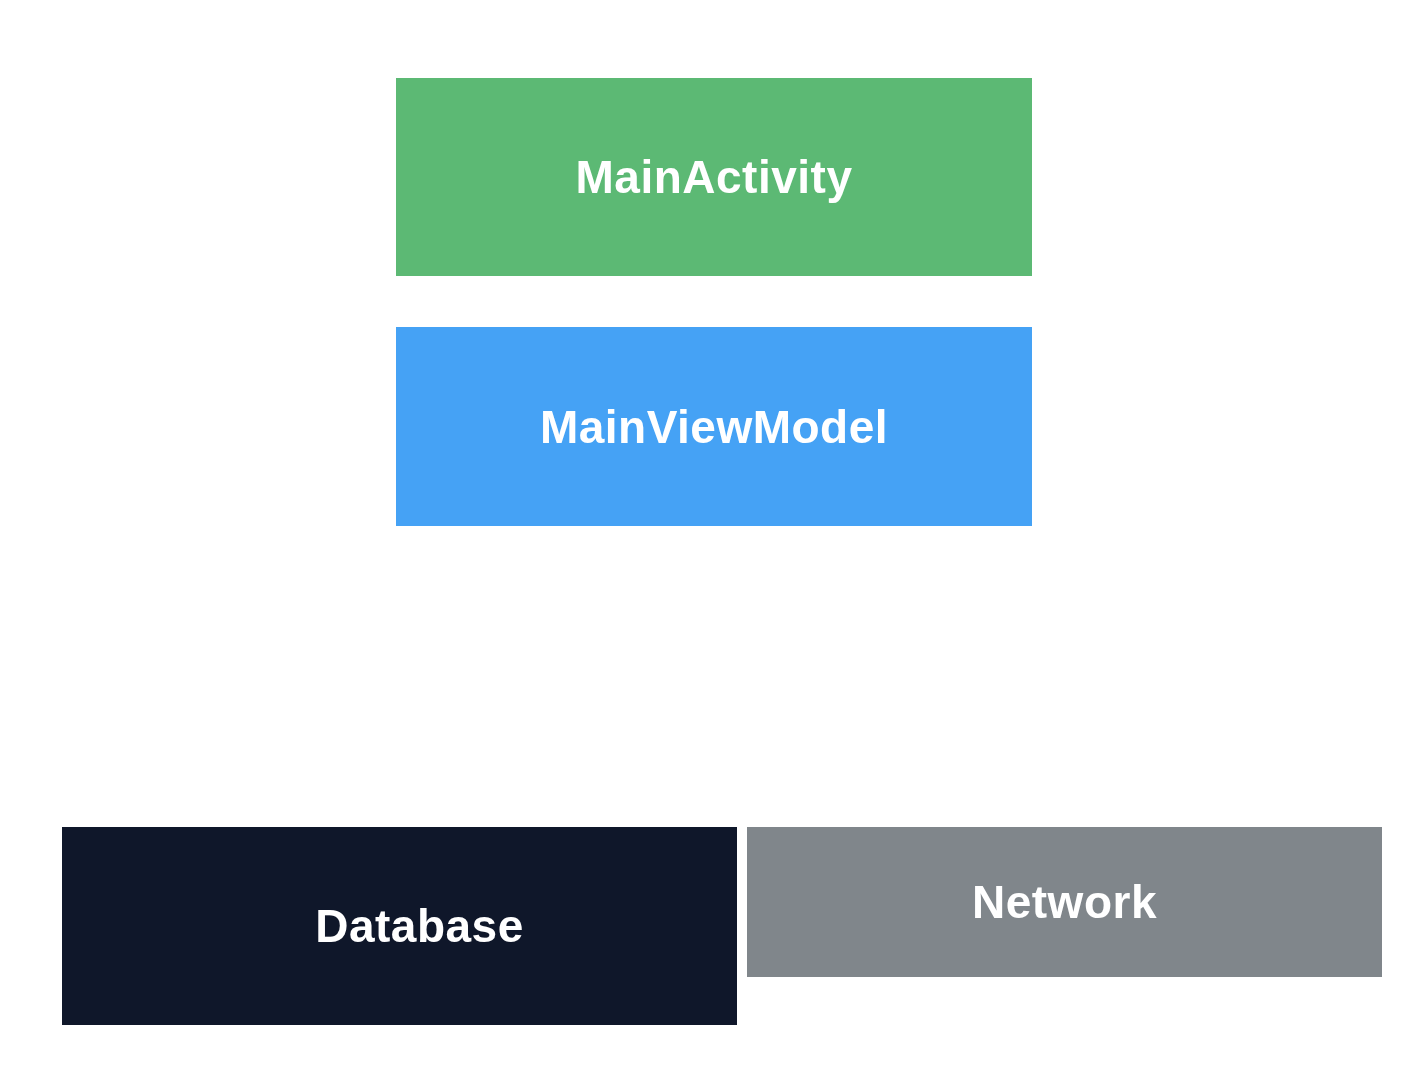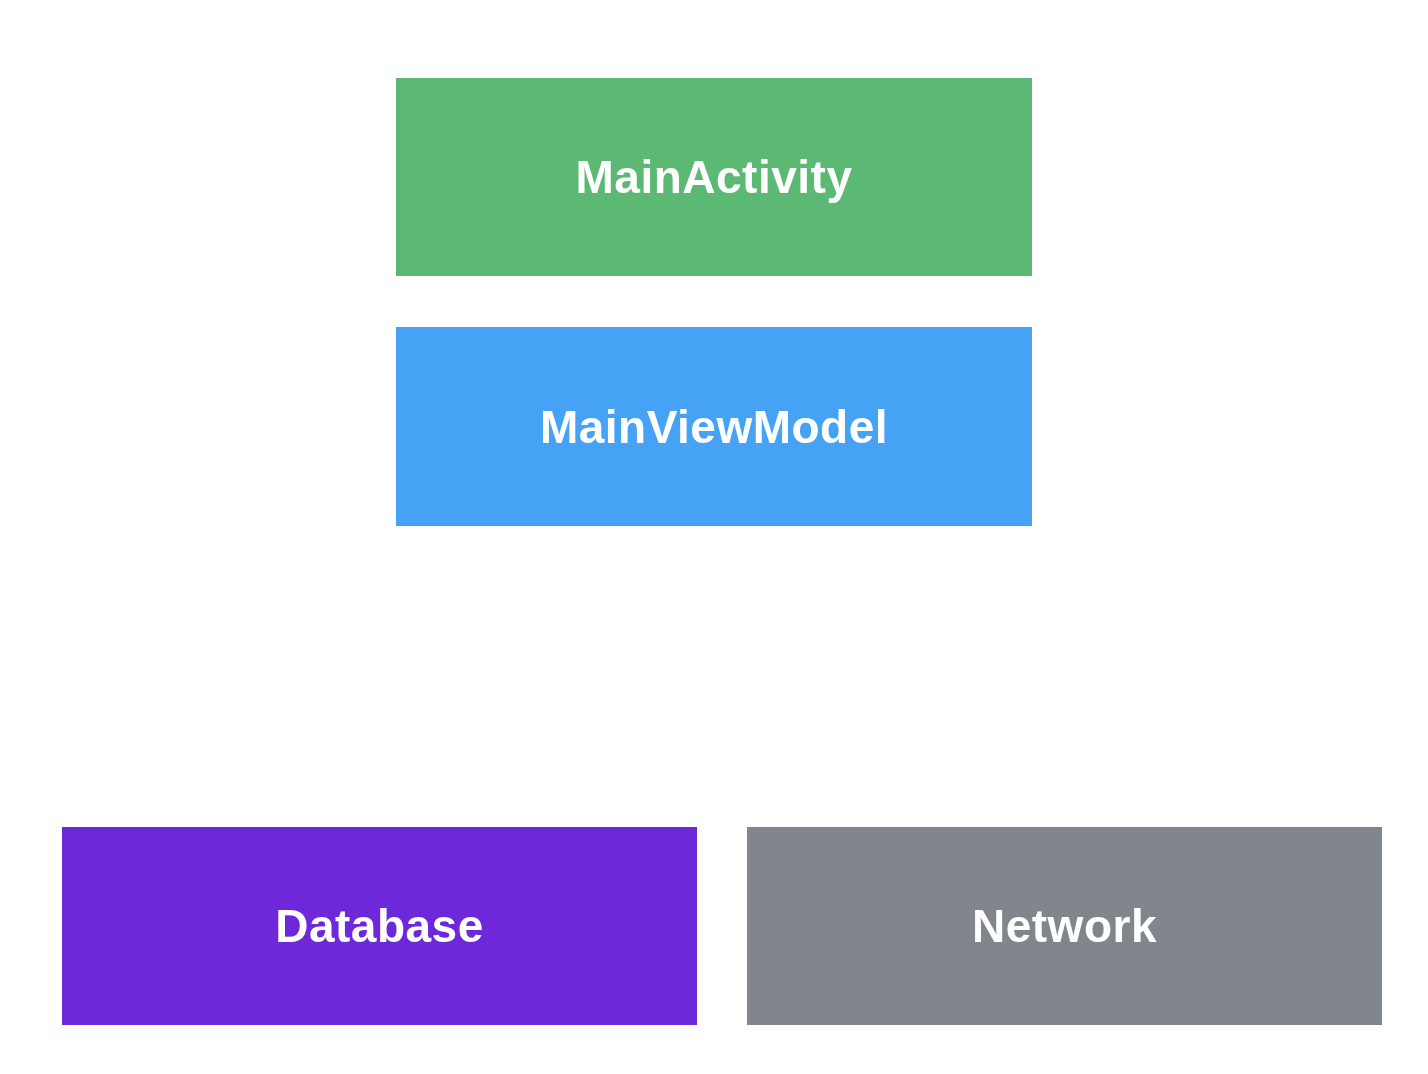--- a/index.html
+++ b/index.html
@@ -27,37 +27,37 @@
     font-weight: 700;
     letter-spacing: 0.5px;
     line-height: 1;
     user-select: none;
   }
   
   #box-main-activity   { left: 396px; top:  78px; width: 636px; height: 198px; }
   #box-main-view-model { left: 396px; top: 327px; width: 636px; height: 199px; }
   #box-title-repository{ left: 396px; top: 577px; width: 636px; height: 199px; }
   #box-database        { left:  62px; top: 827px; width: 635px; height: 198px; }
-  #box-network         { left: 747px; top: 827px; width: 635px; height: 198px; }
+  #box-network         { left: 747px; top: 827px; width: 635px; height: 150px; }
 </style>
 </head>
 <body>
 
 <div class="canvas">
 
   <div class="box" id="box-main-activity" style="background-color: rgb(92, 185, 116);">
     <span class="box-label">MainActivity</span>
   </div>
 
   <div class="box" id="box-main-view-model" style="background-color: rgb(69, 162, 245);">
     <span class="box-label">MainViewModel</span>
   </div>
 
 
-  <div class="box" id="box-database" style="background-color: #6d28d9;">
+  <div class="box" id="box-database" style="background-color: #0f172a; padding-left: 40px;">
     <span class="box-label">Database</span>
   </div>
 
   <div class="box" id="box-network" style="background-color: rgb(128, 134, 139);">
     <span class="box-label">Network</span>
   </div>
 
 </div>
 
 </body></html>

